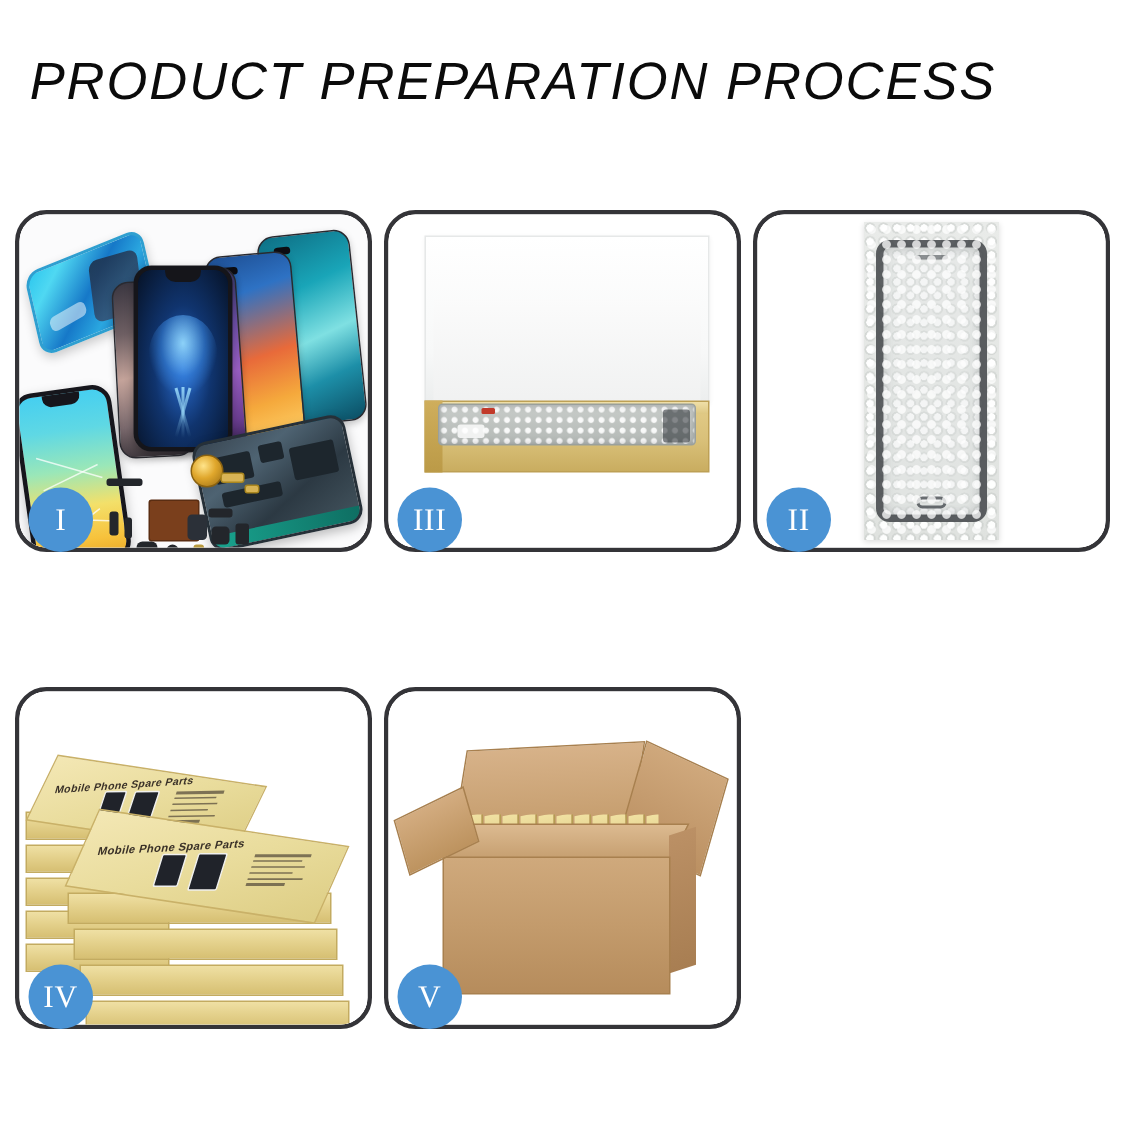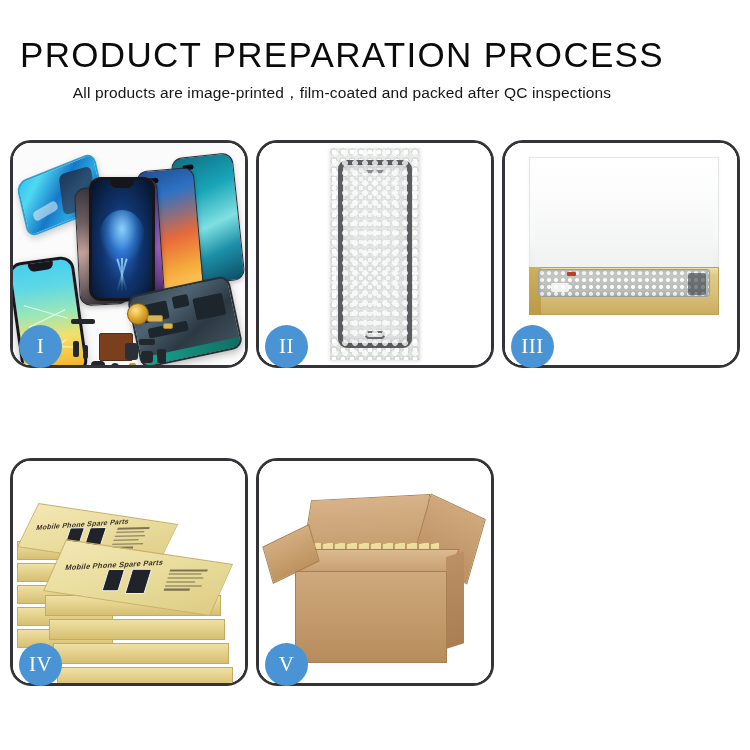--- a/index.html
+++ b/index.html
@@ -7,21 +7,21 @@
   html, body {
     width: 750px; height: 750px;
     background: #ffffff;
     font-family: "Liberation Sans", sans-serif;
     overflow: hidden;
   }
 
   .page { position: relative; width: 750px; height: 750px; background: #fff; }
 
   
-  .header { position: absolute; top: 0; left: 0; width: 684px; text-align: center; }
+  .header { position: absolute; top: 0; left: 0; width: 684px; text-align: center; font-style: italic; }
 
   .title {
     margin-top: 36px;
     font-size: 35px;
     font-weight: 400;
     letter-spacing: 1.3px;
     color: #0b0b0b;
     line-height: 1.08;
     white-space: nowrap;
     font-family: "Liberation Sans", sans-serif;
@@ -395,21 +395,20 @@
     transform: skewX(-30deg);
   }
 </style>
 </head>
 <body>
 
 <div class="page">
 
   <div class="header">
     <div class="title">PRODUCT PREPARATION PROCESS</div>
-    <div class="subtitle">All products are image-printed，film-coated and packed after QC inspections</div>
   </div>
 
   <div class="grid">
 
     <div class="panel p1">
       <div class="panel-inner">
         <div class="scene">
 
           <div class="film">
             <div class="fl"></div>
@@ -467,52 +466,52 @@
             <div class="gold-tab" style="left:92px; top:4px;  width:10px; height:6px;"></div>
             <div class="flex" style="left:54px; top:24px; width:13px; height:17px; border-radius:3px;"></div>
             <div class="flex c" style="left:58px; top:44px; width:7px;  height:8px;"></div>
           </div>
 
         </div>
       </div>
       <div class="badge">I</div>
     </div>
 
+    <div class="panel p3">
+      <div class="panel-inner">
+        <div class="scene">
+          <div class="k-lid"></div>
+          <div class="k-foam"></div>
+          <div class="k-tray">
+              <div class="lip"></div>
+            </div>
+          <div class="k-left-flap"></div>
+          <div class="k-screen">
+            <div class="rd"></div>
+            <div class="wl"></div>
+            <div class="dk"></div>
+          </div>
+        </div>
+      </div>
+      <div class="badge">III</div>
+    </div>
+
     <div class="panel p2">
       <div class="panel-inner">
         <div class="scene">
           <div class="bw-stage">
             <div class="bw-screen">
               <div class="ear"></div>
               <div class="home"></div>
             </div>
             <div class="bw-overlay"></div>
           </div>
         </div>
       </div>
       <div class="badge">II</div>
-    </div>
-
-    <div class="panel p3">
-      <div class="panel-inner">
-        <div class="scene">
-          <div class="k-lid"></div>
-          <div class="k-foam"></div>
-          <div class="k-tray">
-              <div class="lip"></div>
-            </div>
-          <div class="k-left-flap"></div>
-          <div class="k-screen">
-            <div class="rd"></div>
-            <div class="wl"></div>
-            <div class="dk"></div>
-          </div>
-        </div>
-      </div>
-      <div class="badge">III</div>
     </div>
 
     <div class="panel p4">
       <div class="panel-inner">
         <div class="scene">
           <div class="stack">
 
             <div class="kbox" style="left:2px;  top:54px;  width:96px; height:19px;"></div>
             <div class="kbox" style="left:2px;  top:76px;  width:96px; height:19px;"></div>
             <div class="kbox" style="left:2px;  top:98px;  width:96px; height:19px;"></div>

